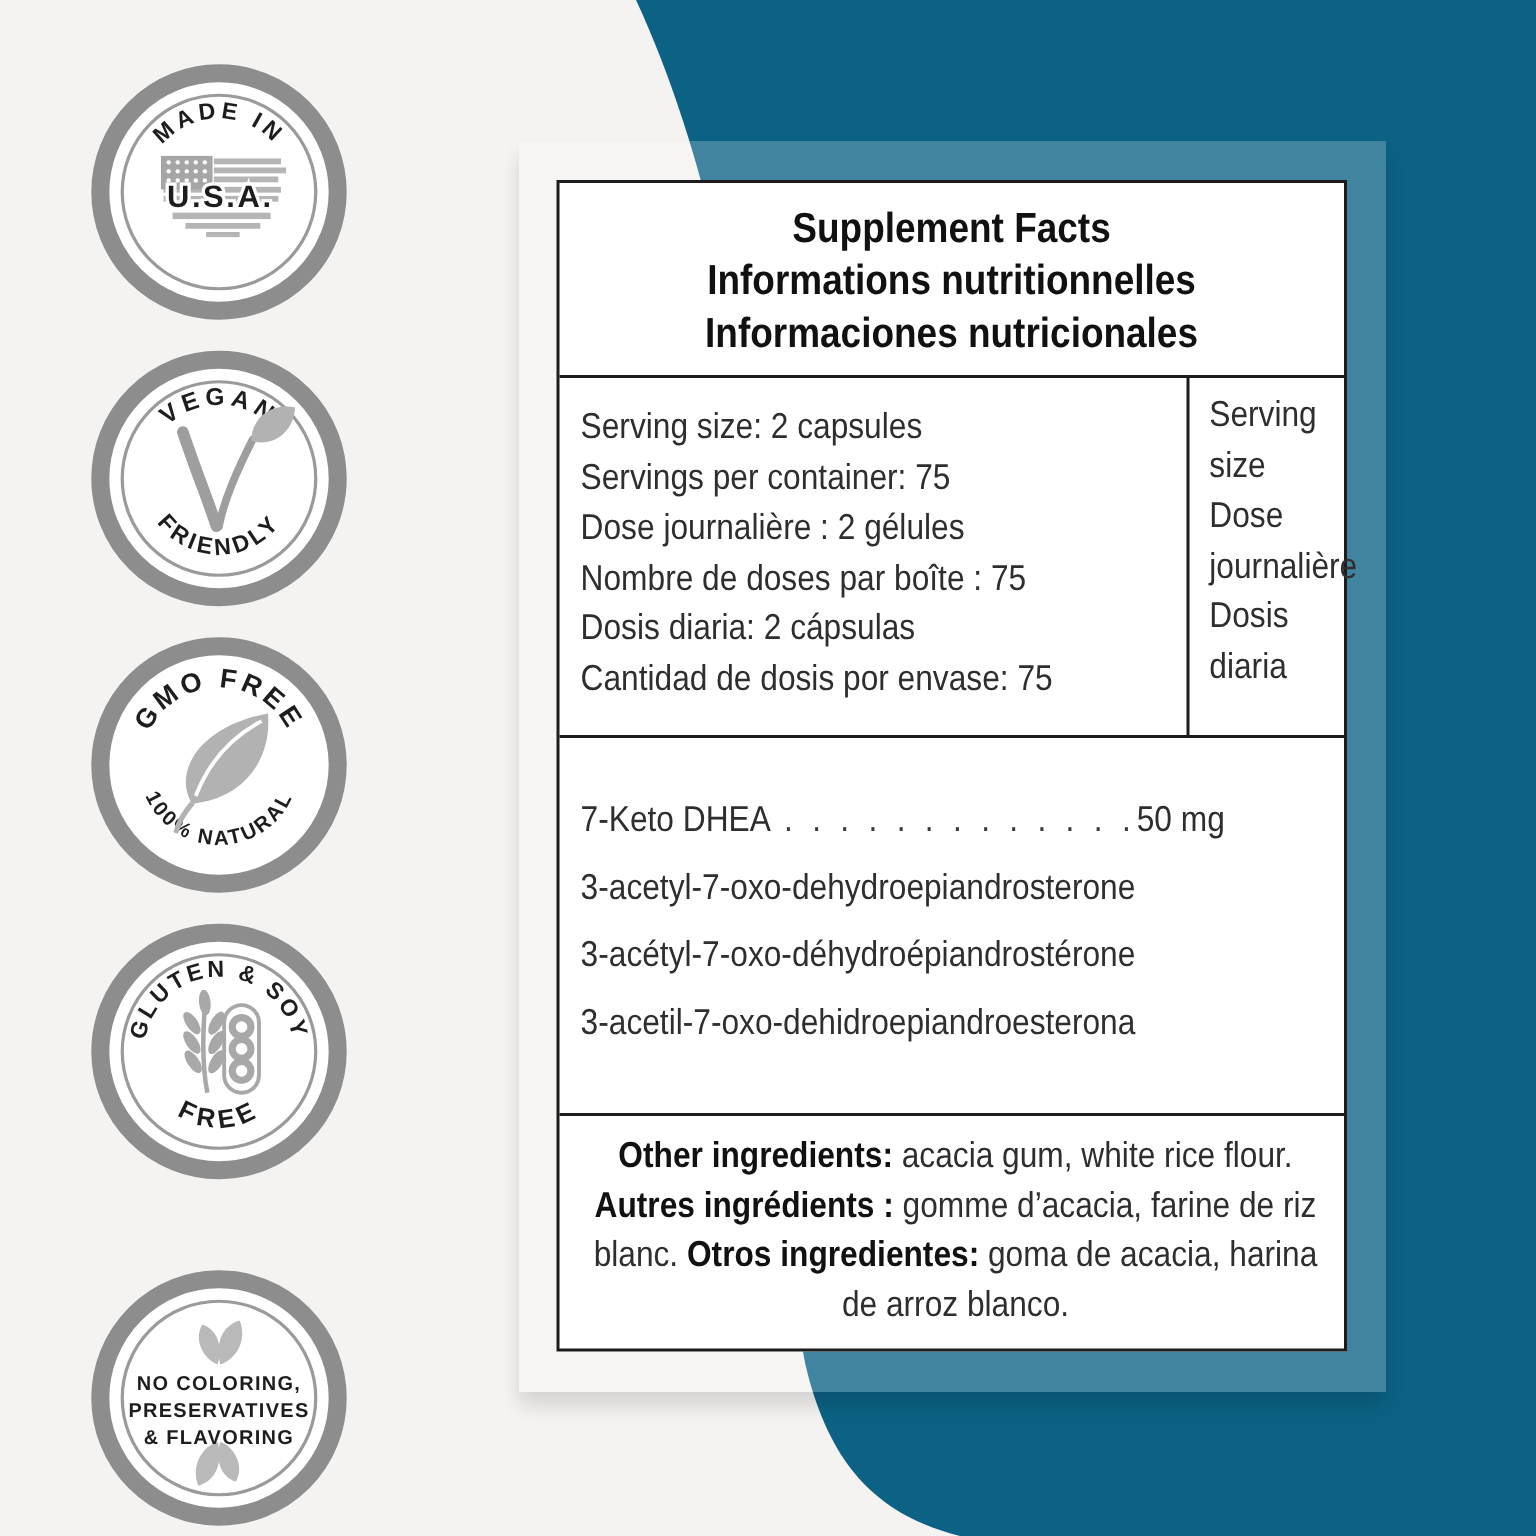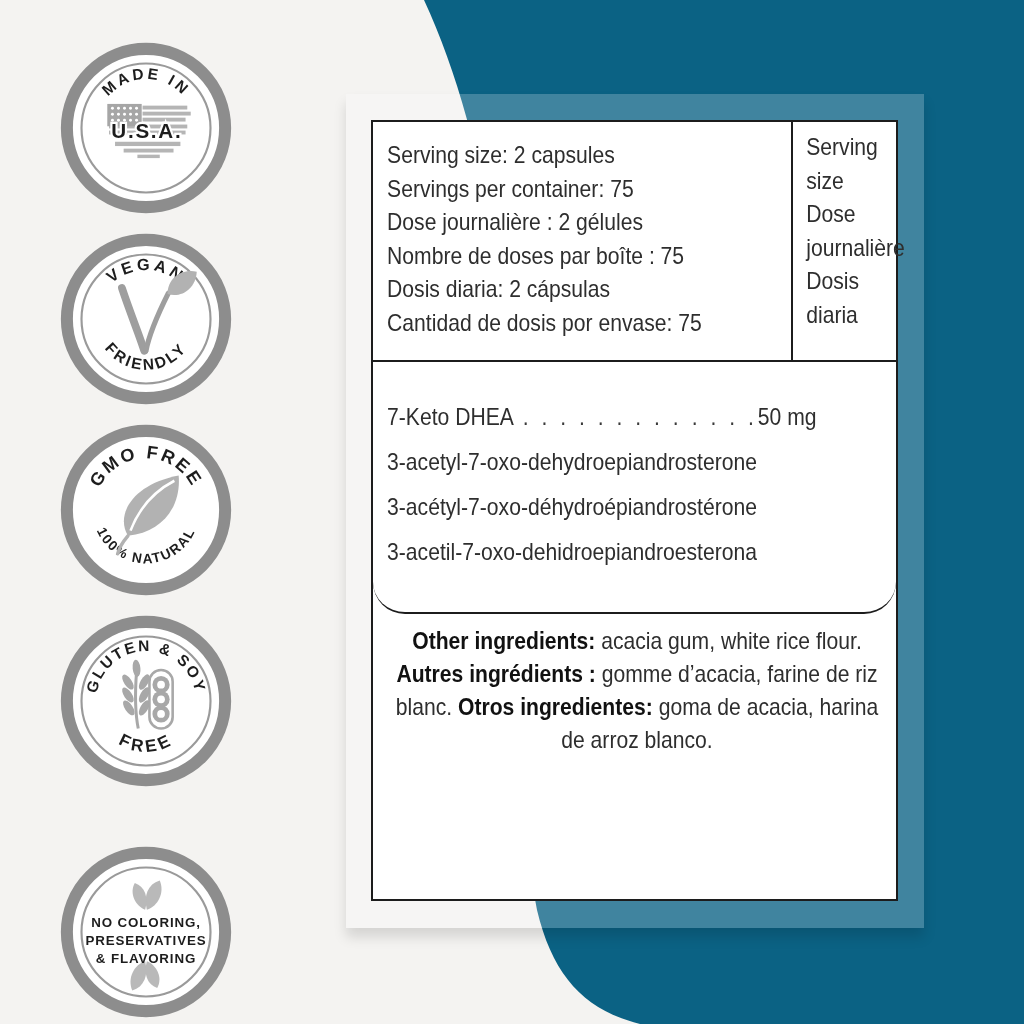--- a/index.html
+++ b/index.html
@@ -28,21 +28,21 @@
   .facts-serving{height:240px;box-sizing:border-box;border-bottom:2px solid #1c1c1c;
      display:flex;}
   .serving-left{width:427px;box-sizing:border-box;border-right:2px solid #1c1c1c;
      padding-top:16px;}
   .serving-left .cond{width:418px;padding-left:16px;box-sizing:border-box;}
   .serving-right{flex:1;padding-top:8px;}
   .serving-right .cond{width:174px;padding-left:15px;box-sizing:border-box;}
   .serving-line{font-size:24px;line-height:33.6px;white-space:nowrap;color:#2e2e2e;}
 
   .facts-ingredients{height:252px;box-sizing:border-box;border-bottom:2px solid #1c1c1c;
-     padding-top:38px;border-radius:32px;}
+     padding-top:38px;}
   .facts-ingredients .cond{width:594px;padding-left:16px;padding-right:90px;box-sizing:border-box;}
   .ing-row{display:flex;align-items:baseline;font-size:24px;line-height:33px;color:#2e2e2e;}
   .ing-name{white-space:nowrap;}
   .ing-dots{flex:1;overflow:hidden;white-space:nowrap;padding:0 10px;letter-spacing:4px;color:#3a3a3a;}
   .ing-amount{white-space:nowrap;}
   .syn-line{font-size:24px;line-height:33px;margin-top:12px;white-space:nowrap;color:#2e2e2e;}
 
   .facts-other{flex:1;padding-top:10px;text-align:center;}
   .facts-other .cond{width:594px;padding-left:16px;padding-right:10px;box-sizing:border-box;}
   .other-par{font-size:24px;line-height:33px;color:#2e2e2e;}
@@ -66,20 +66,27 @@
              C 475 110 505 260 508 420
              C 511 645 518 812 537 910
              C 553 977 585 1010 640 1024
              L 1024 1024 L 1024 0 Z" fill="#0b6284"></path>
   </svg>
 
   <div class="backing-panel"></div>
 
   <div class="facts-box">
 
+    <div class="facts-title">
+      <span class="cond">
+        <div class="title-line">Supplement Facts</div>
+        <div class="title-line">Informations nutritionnelles</div>
+        <div class="title-line">Informaciones nutricionales</div>
+      </span>
+    </div>
 
     <div class="facts-serving">
       <div class="serving-left">
         <span class="cond">
           <div class="serving-line">Serving size: 2 capsules</div>
           <div class="serving-line">Servings per container: 75</div>
           <div class="serving-line">Dose journalière : 2 gélules</div>
           <div class="serving-line">Nombre de doses par boîte : 75</div>
           <div class="serving-line">Dosis diaria: 2 cápsulas</div>
           <div class="serving-line">Cantidad de dosis por envase: 75</div>

